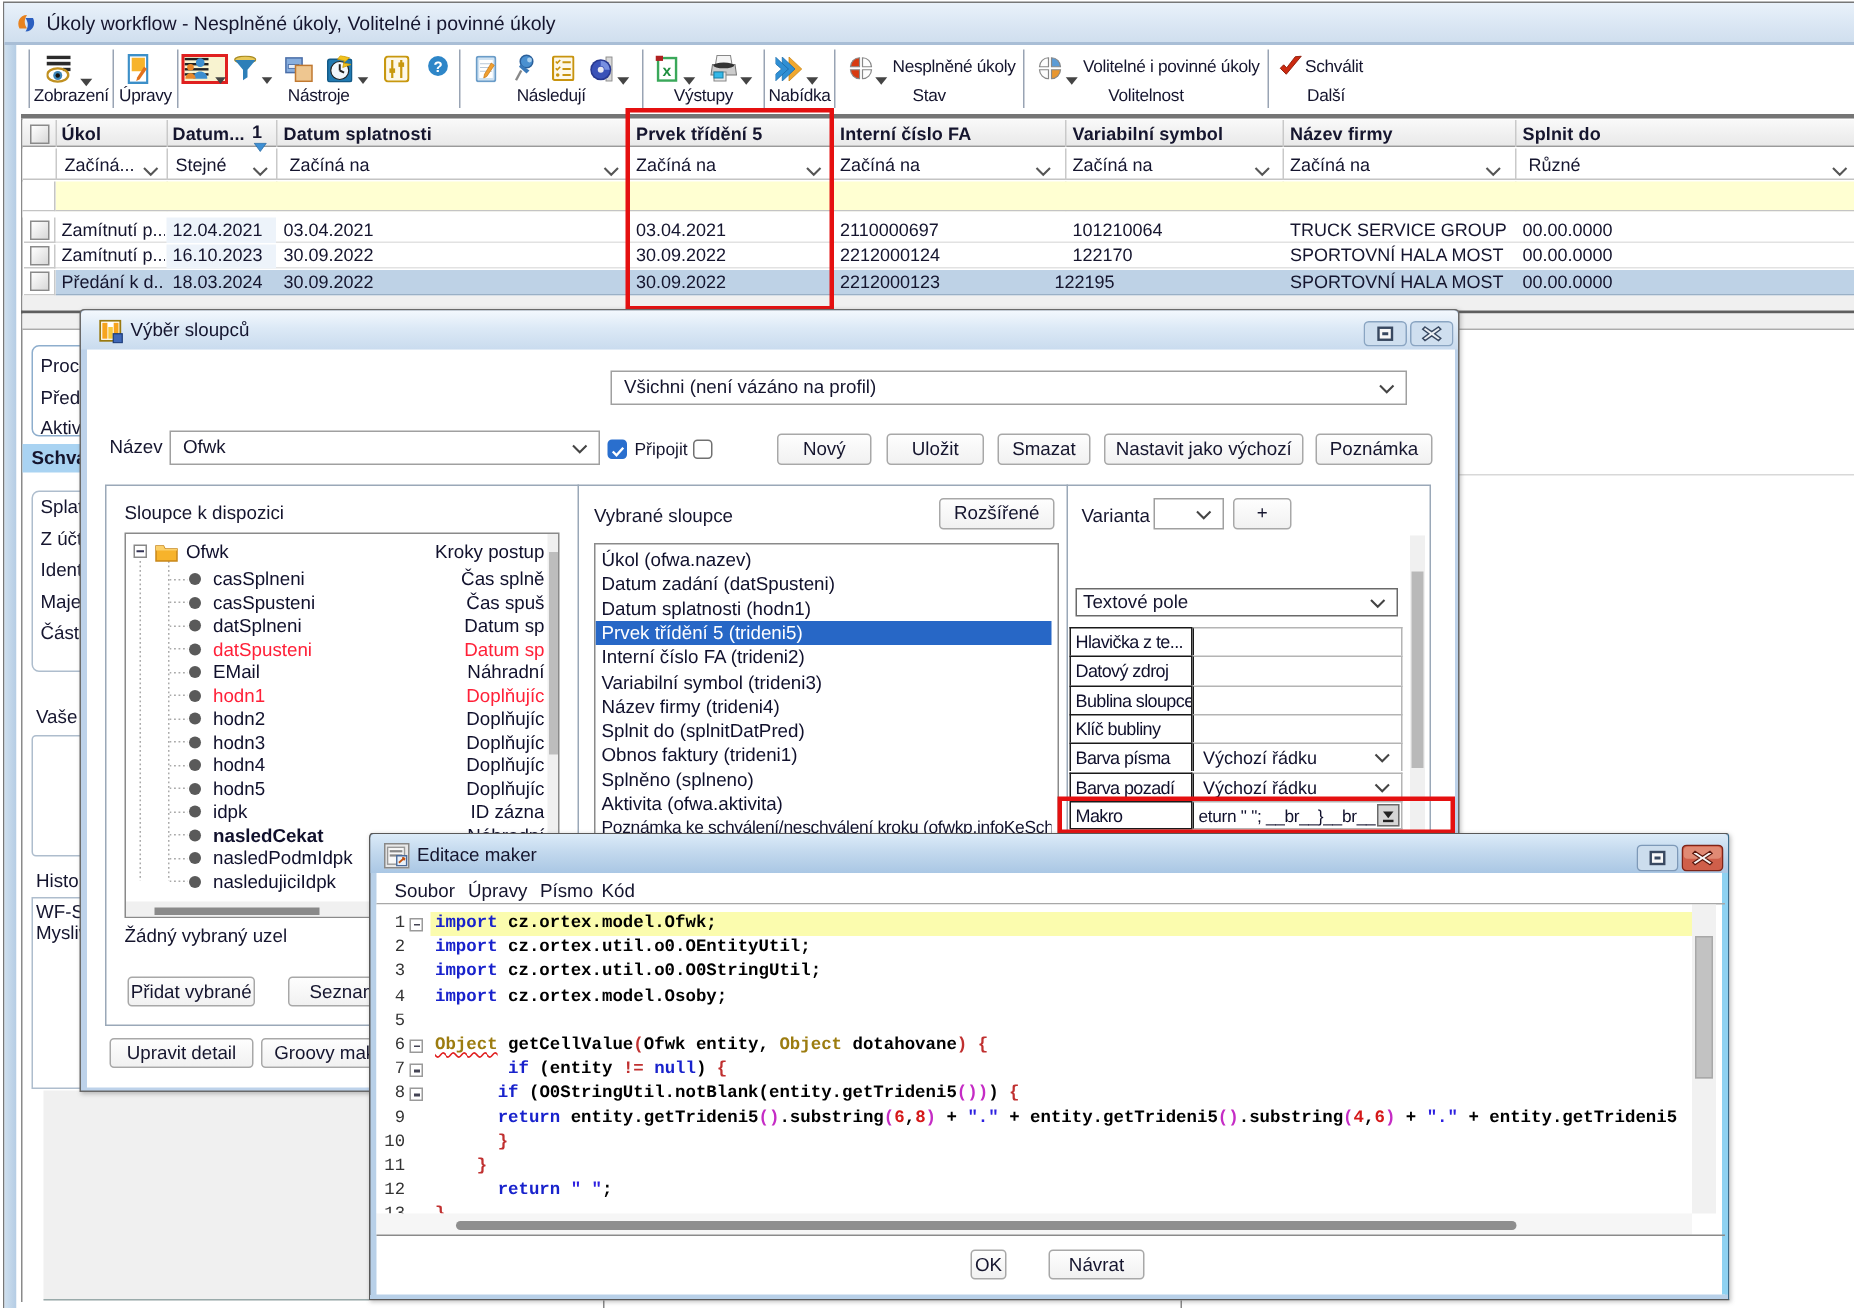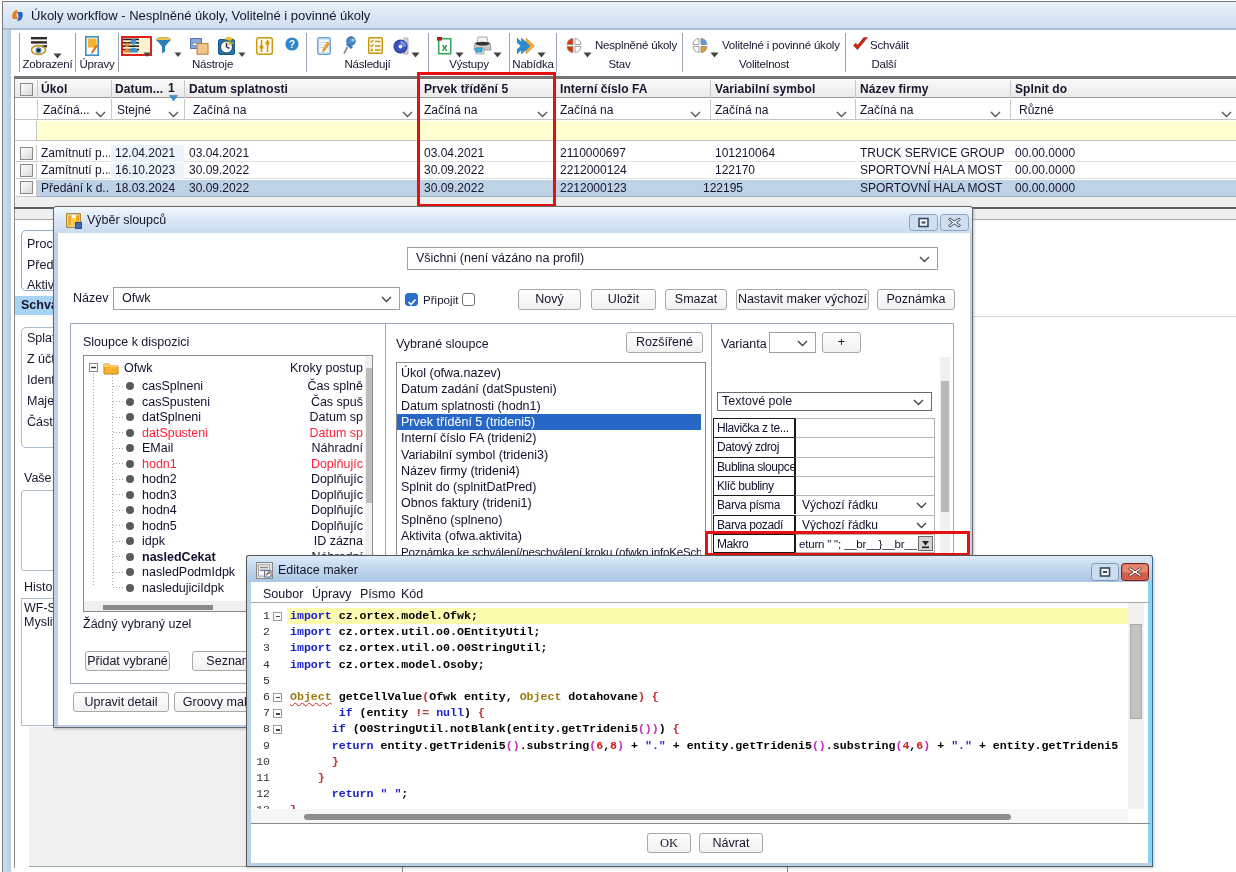--- a/index.html
+++ b/index.html
@@ -422,21 +422,21 @@
       </svg></div>
 <div class="abs" style="left:351px;top:86px;width:13px;height:13px;background:#2a6fce;border:1px solid #2a6fce;border-radius:3px"><svg width="12" height="12" viewBox="0 0 12 12">
         <path d="M2.5 6 L5 8.5 L9.5 3.5" stroke="#fff" stroke-width="1.6" fill="none"></path>
       </svg></div>
 <div class="abs tx" style="left:369px;top:86px;font-size:11.6px;">Připojit</div>
 <div class="abs" style="left:408px;top:86px;width:13px;height:13px;background:#fff;border:1px solid #707070;border-radius:3px"></div>
 <div class="abs tx" style="left:427px;top:86px;font-size:11.6px;margin-left:40px;">Skrytý</div>
 <div class="abs btn" style="left:464px;top:82px;width:63px;height:21px;line-height:19px;">Nový</div>
 <div class="abs btn" style="left:537px;top:82px;width:65px;height:21px;line-height:19px;">Uložit</div>
 <div class="abs btn" style="left:611px;top:82px;width:62px;height:21px;line-height:19px;">Smazat</div>
-<div class="abs btn" style="left:682px;top:82px;width:133px;height:21px;line-height:19px;">Nastavit maker výchozí</div>
+<div class="abs btn" style="left:682px;top:82px;width:133px;height:21px;line-height:19px;">Nastavit jako výchozí</div>
 <div class="abs btn" style="left:823px;top:82px;width:78px;height:21px;line-height:19px;">Poznámka</div>
 
 <div class="abs" style="left:16px;top:116px;width:884px;height:361px;border:1px solid #9aa8b8;background:#fff"></div>
 <div class="abs" style="left:331px;top:116px;width:1px;height:361px;background:#9aa8b8"></div>
 <div class="abs" style="left:657px;top:116px;width:1px;height:361px;background:#9aa8b8"></div>
 
 <div class="abs tx" style="left:29px;top:128px;font-size:12.5px;">Sloupce k dispozici</div>
 <div class="abs" style="left:29px;top:148px;width:290px;height:257px;border:1px solid #8a8a8a;background:#fff;overflow:hidden">
 <div id="tree" style="position:relative">
 
@@ -702,15 +702,15 @@
           <span class="ct"><span class="p">}</span></span>
         </div>
 </div>
 </div>
 <div class="abs" style="left:881px;top:47px;width:16px;height:206px;background:#f1f1f1"></div>
 <div class="abs" style="left:883px;top:68px;width:12px;height:95px;background:#c2c2c2;border:1px solid #a8a8a8"></div>
 <div class="abs" style="left:4px;top:253px;width:877px;height:14px;background:#f6f6f6"></div>
 <div class="abs" style="left:57px;top:258px;width:707px;height:6px;background:#8e8e8e;border-radius:3px"></div>
 <div class="abs" style="left:4px;top:267px;width:899px;height:1px;background:#8a8a8a"></div>
 
-<div class="abs btn" style="left:400px;top:277px;width:44px;height:20px;line-height:18px;font-family:Liberation Serif, serif;">OK</div>
+<div class="abs btn" style="left:400px;top:277px;width:24px;height:20px;line-height:18px;">OK</div>
 <div class="abs btn" style="left:452px;top:277px;width:64px;height:20px;line-height:18px;">Návrat</div>
 </div>
 
 </body></html>

